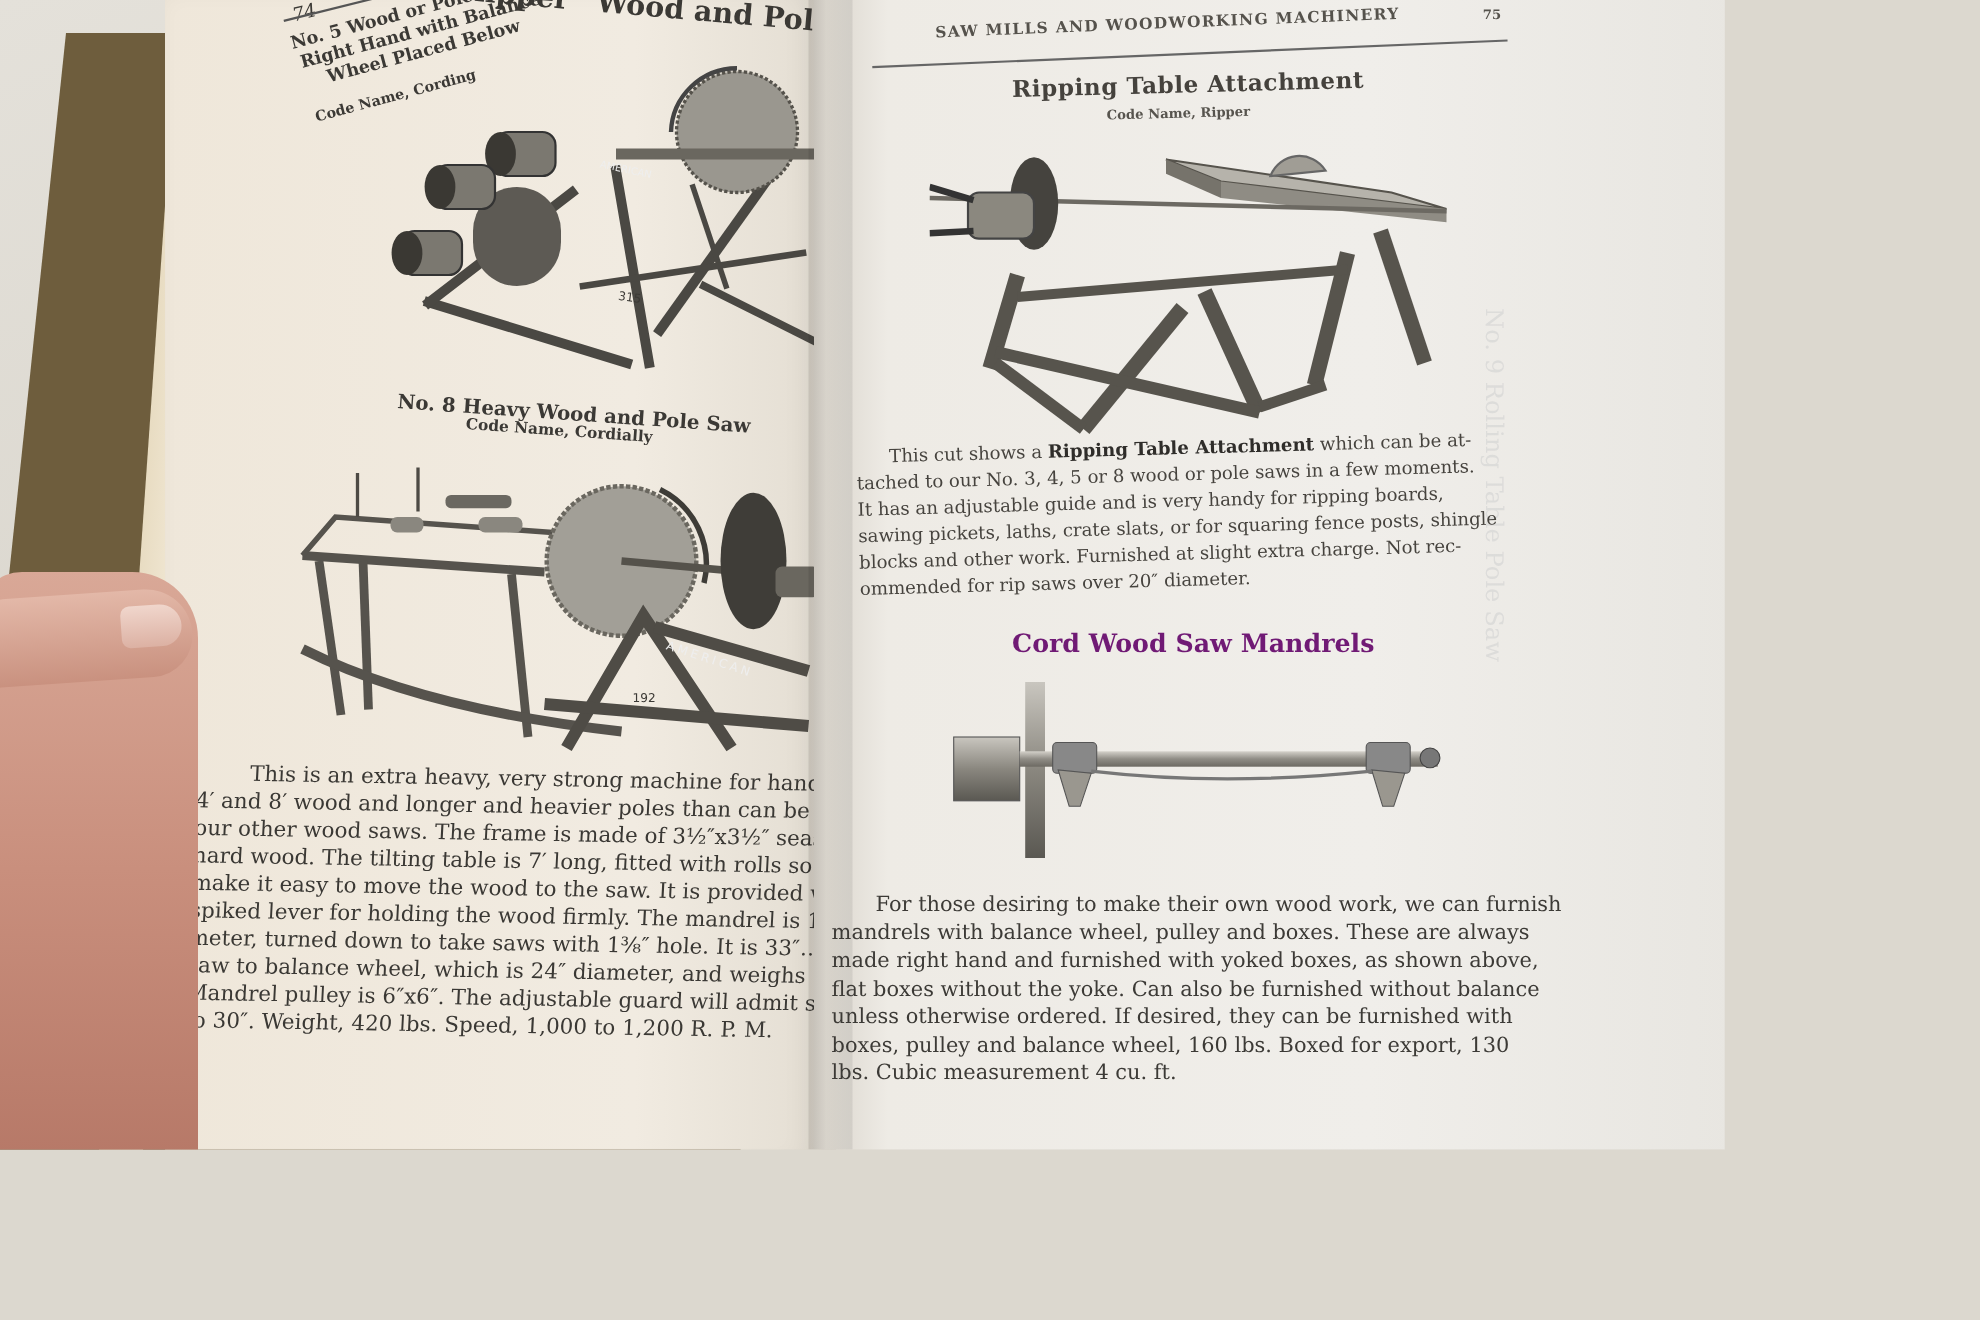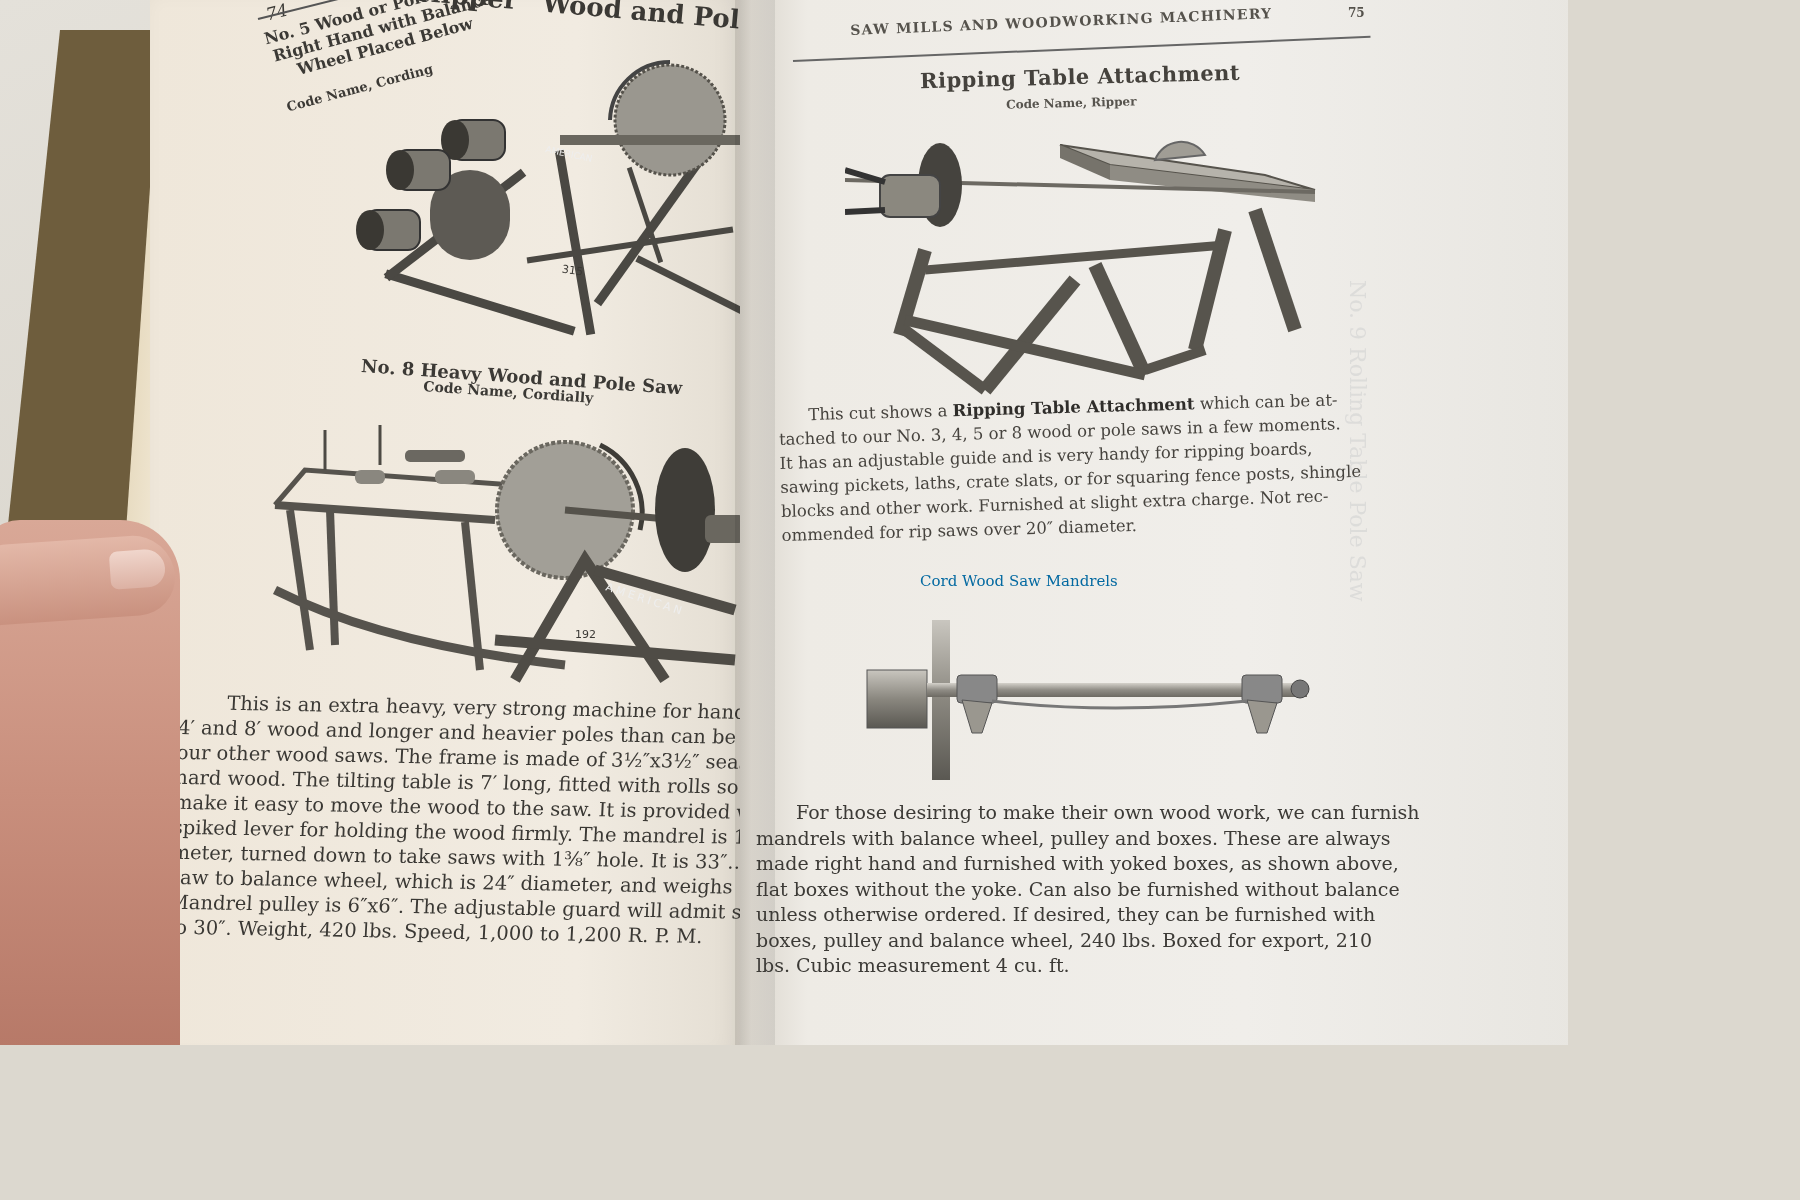--- a/index.html
+++ b/index.html
@@ -83,26 +83,26 @@
   .rp-pagenum { left:1348px; top:6px; font-size:12px; font-weight:bold; color:#55524c; }
   .rp-rule { position:absolute; left:793px; top:60px; width:578px; height:2px; background:#666; transform:rotate(-2.4deg); transform-origin:left; }
   .rp-title1 { left:920px; top:64px; font-size:21px; font-weight:bold; letter-spacing:0.5px; color:#45423d; transform:rotate(-1.5deg); }
   .rp-code1 { left:1006px; top:96px; font-size:12px; font-weight:bold; color:#57544e; transform:rotate(-1.5deg); }
   .rp-para1 {
     position:absolute; left:778px; top:404px; width:640px; font-size:16.5px; line-height:24px; color:#46433e;
     transform: rotate(-1.6deg); transform-origin:left top;
   }
   .rp-para1 .line { display:block; white-space:nowrap; }
   .rp-para1 .ind { padding-left:30px; }
-  .rp-title2 { left:920px; top:572px; font-size:15px; font-weight:normal; color:#0369a1; }
+  .rp-title2 { left:920px; top:572px; font-size:23px; font-weight:bold; color:#701a75; }
   .rp-para2 {
     position:absolute; left:756px; top:800px; width:700px; font-size:19px; line-height:25.5px; color:#3c3a36;
   }
   .rp-para2 .line { display:block; white-space:nowrap; }
-  .rp-para2 .ind { padding-left:40px; }
+  .rp-para2 .ind { padding-left:40px;margin-top:10px; }
 
   .illus { position:absolute; }
   b { font-weight:bold; color:#2f2d2a; }
 </style>
 </head>
 <body>
 
 <div class="table-bg"></div>
 <div class="cover"></div>
 <div class="page-edge"></div>
@@ -259,19 +259,19 @@
   <path d="M130 86 Q250 100 385 86" fill="none" stroke="#777" stroke-width="3"></path>
   <circle cx="438" cy="74" r="9" fill="#777" stroke="#444"></circle>
 </svg>
 
 <div class="rp-para2">
   <span class="line ind">For those desiring to make their own wood work, we can furnish</span>
   <span class="line">mandrels with balance wheel, pulley and boxes.  These are always</span>
   <span class="line">made right hand and furnished with yoked boxes, as shown above,</span>
   <span class="line">flat boxes without the yoke.  Can also be furnished without balance</span>
   <span class="line">unless otherwise ordered.  If desired, they can be furnished with</span>
-  <span class="line">boxes, pulley and balance wheel, 240 lbs.  Boxed for export, 210</span>
+  <span class="line">boxes, pulley and balance wheel, 160 lbs.  Boxed for export, 130</span>
   <span class="line">lbs.  Cubic measurement 4 cu. ft.</span>
 </div>
 
 <div class="hand"></div>
 <div class="thumb"></div>
 <div class="thumbnail-nail"></div>
 
 </body></html>

